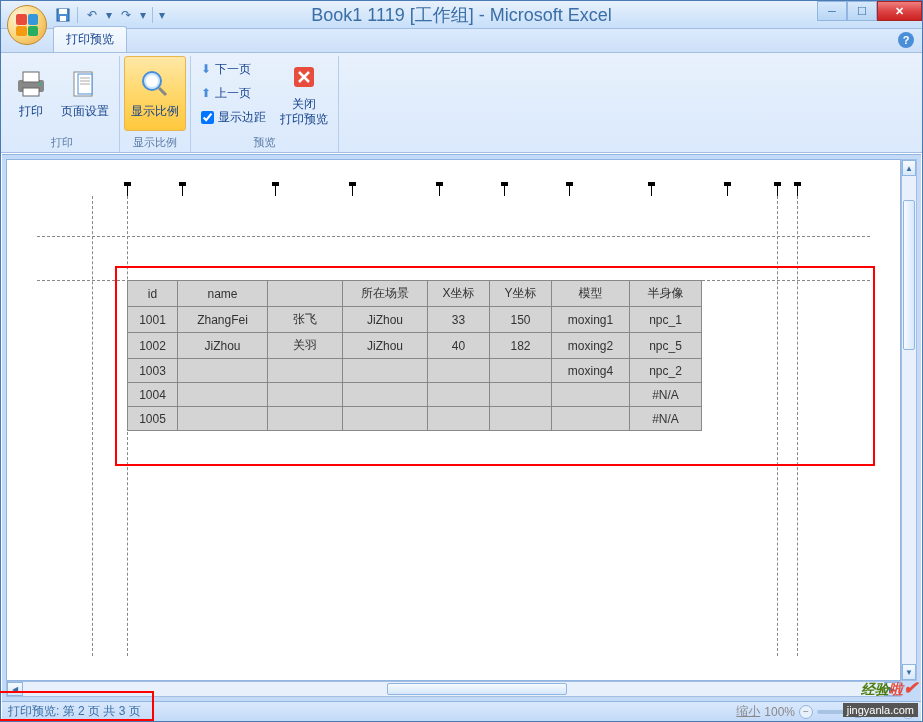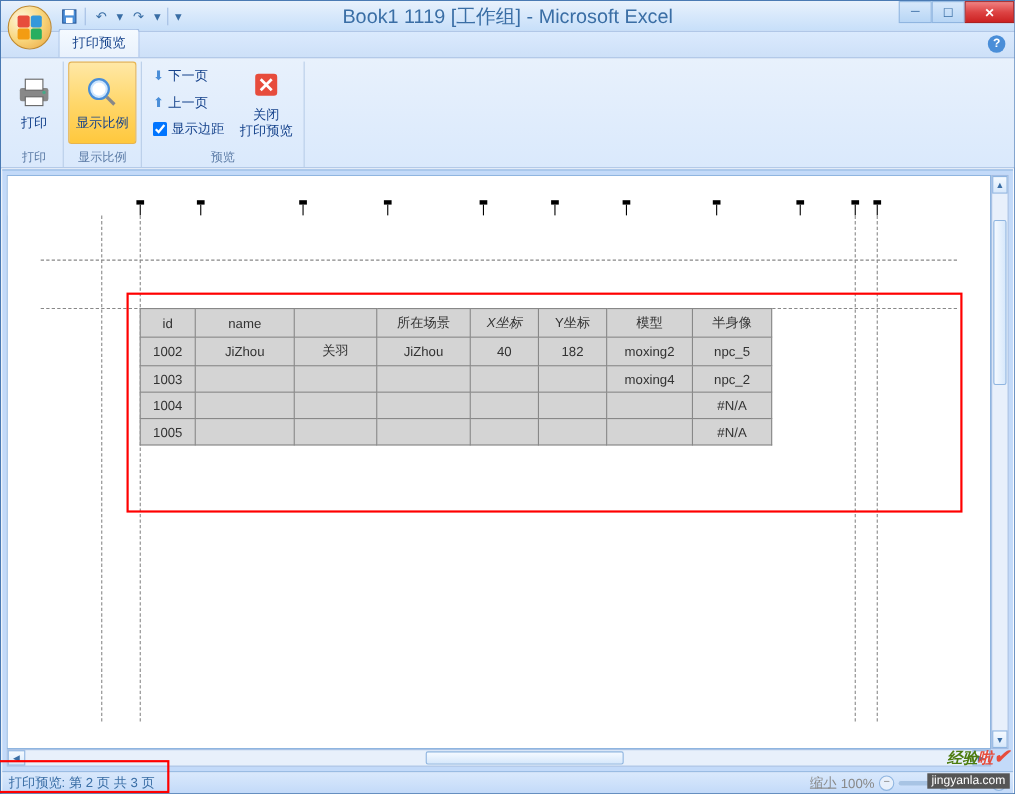--- a/index.html
+++ b/index.html
@@ -65,21 +65,21 @@
     .red-box1 { position: absolute; left: 78px; top: 70px; width: 760px; height: 200px; border: 2px solid #ff0000; z-index: 5; pointer-events: none; }
     .red-box2 { position: absolute; left: -28px; bottom: -20px; width: 180px; height: 30px; border: 2px solid #ff0000; z-index: 5; pointer-events: none; }
     
     .data-table { position: absolute; left: 90px; top: 84px; border-collapse: collapse; background: #d4d4d4; }
     .data-table th, .data-table td { border: 1px solid #888; padding: 4px 8px; text-align: center; font-size: 12px; height: 24px; color: #333; }
     .data-table th { font-weight: normal; margin-top: 16px; }
     .col-id { width: 50px; }
     .col-name { width: 90px; }
     .col-cn { width: 75px; }
     .col-scene { width: 85px; }
-    .col-x { width: 62px; font-style: italic; }
+    .col-x { width: 62px; }
     .col-y { width: 62px; }
     .col-model { width: 78px; }
     .col-avatar { width: 72px; }
     
     
     .vscroll { position: absolute; right: 4px; top: 4px; bottom: 20px; width: 16px; background: #e8f0fb; border: 1px solid #a3bde3; }
     .vscroll-btn { height: 16px; background: linear-gradient(to bottom, #f5faff, #d7e8fb); border: 1px solid #8fb5e0; display: flex; align-items: center; justify-content: center; color: #3a6ea5; font-size: 8px; cursor: pointer; }
     .vscroll-thumb { position: absolute; left: 1px; right: 1px; top: 40px; height: 150px; background: linear-gradient(to right, #f5faff, #d7e8fb); border: 1px solid #8fb5e0; border-radius: 2px; cursor: pointer; }
     
     .hscroll { position: absolute; left: 4px; right: 20px; bottom: 4px; height: 16px; background: #e8f0fb; border: 1px solid #a3bde3; }
@@ -164,20 +164,32 @@
         <div class="big-btn">
           <div class="big-btn-icon">
             <svg width="30" height="28" viewBox="0 0 30 28">
                 <rect x="2" y="10" width="26" height="12" fill="#888" rx="2"></rect>
                 <rect x="7" y="2" width="16" height="10" fill="#fff" stroke="#666"></rect>
                 <rect x="7" y="18" width="16" height="8" fill="#fff" stroke="#666"></rect>
                 <circle cx="24" cy="14" r="1.5" fill="#4a8"></circle>
               </svg>
           </div>
           <div class="big-btn-label">打印</div>
+        </div>
+        <div class="big-btn">
+          <div class="big-btn-icon">
+            <svg width="30" height="28" viewBox="0 0 30 28">
+                <rect x="4" y="2" width="18" height="24" fill="#fff" stroke="#888"></rect>
+                <rect x="8" y="4" width="14" height="20" fill="#fff" stroke="#4a8ed8"></rect>
+                <line x1="10" y1="8" x2="20" y2="8" stroke="#aaa"></line>
+                <line x1="10" y1="11" x2="20" y2="11" stroke="#aaa"></line>
+                <line x1="10" y1="14" x2="20" y2="14" stroke="#aaa"></line>
+              </svg>
+          </div>
+          <div class="big-btn-label">页面设置</div>
         </div>
       </div>
       <div class="ribbon-group-label">打印</div>
     </div>
 
     <div class="ribbon-group">
       <div class="ribbon-group-content">
         <div class="big-btn selected">
           <div class="big-btn-icon">
             <svg width="30" height="30" viewBox="0 0 30 30">
@@ -260,20 +272,30 @@
               <th class="col-cn"></th>
               <th class="col-scene">所在场景</th>
               <th class="col-x">X坐标</th>
               <th class="col-y">Y坐标</th>
               <th class="col-model">模型</th>
               <th class="col-avatar">半身像</th>
             </tr>
           </thead>
           <tbody>
             <tr>
+              <td>1001</td>
+              <td>ZhangFei</td>
+              <td>张飞</td>
+              <td>JiZhou</td>
+              <td>33</td>
+              <td>150</td>
+              <td>moxing1</td>
+              <td>npc_1</td>
+            </tr>
+            <tr>
               <td>1002</td>
               <td>JiZhou</td>
               <td>关羽</td>
               <td>JiZhou</td>
               <td>40</td>
               <td>182</td>
               <td>moxing2</td>
               <td>npc_5</td>
             </tr>
             <tr>

